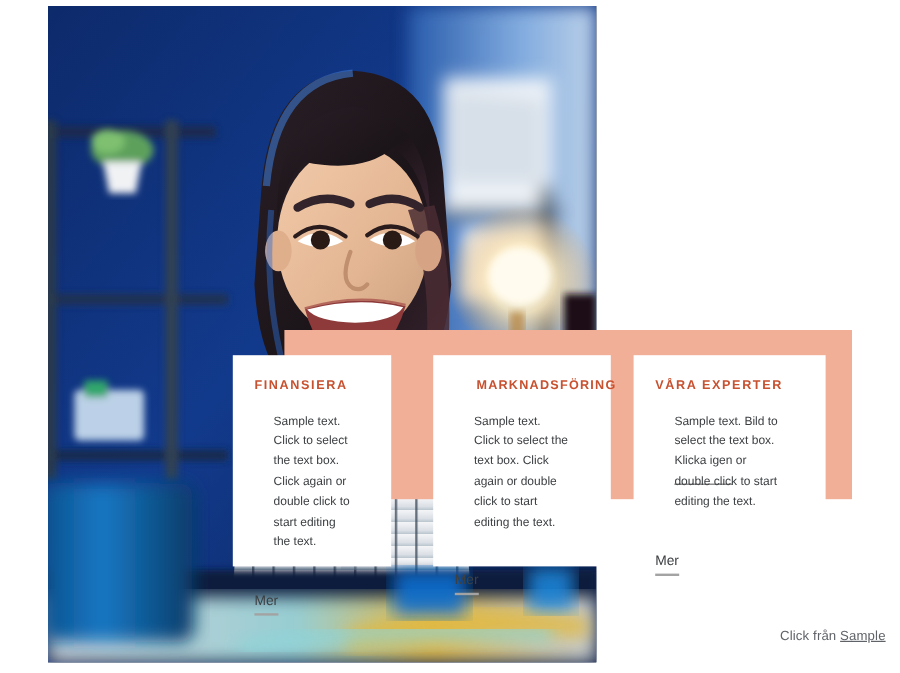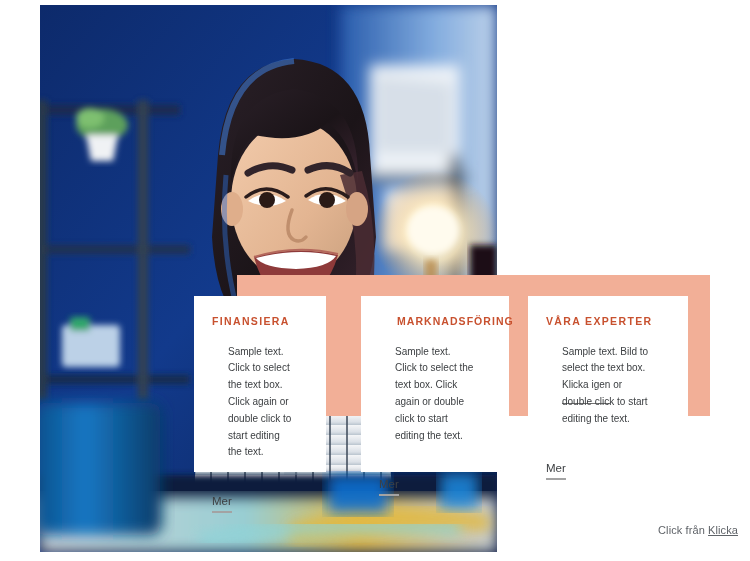--- a/index.html
+++ b/index.html
@@ -270,15 +270,15 @@
     <p class="card-body"><span>Sample text. Click to select the text box. Click again or double click to start editing the text.</span></p>
     <a class="more-link" href="#">Mer</a>
   </div>
 
   <div class="card card-3">
     <h3 class="card-title">VÅRA EXPERTER</h3>
     <p class="card-body"><span>Sample text. Bild to select the text box. </span><a class="inline-link" href="#">Klicka igen</a><span> or double click to start editing the text.</span></p>
     <a class="more-link" href="#">Mer</a>
   </div>
 
-  <div class="credit"><span>Click från </span><a href="#">Klicka</a></div>
+  <div class="credit"><span>Click från </span><a href="#">Sample</a></div>
 
 </div>
 
 </body></html>

